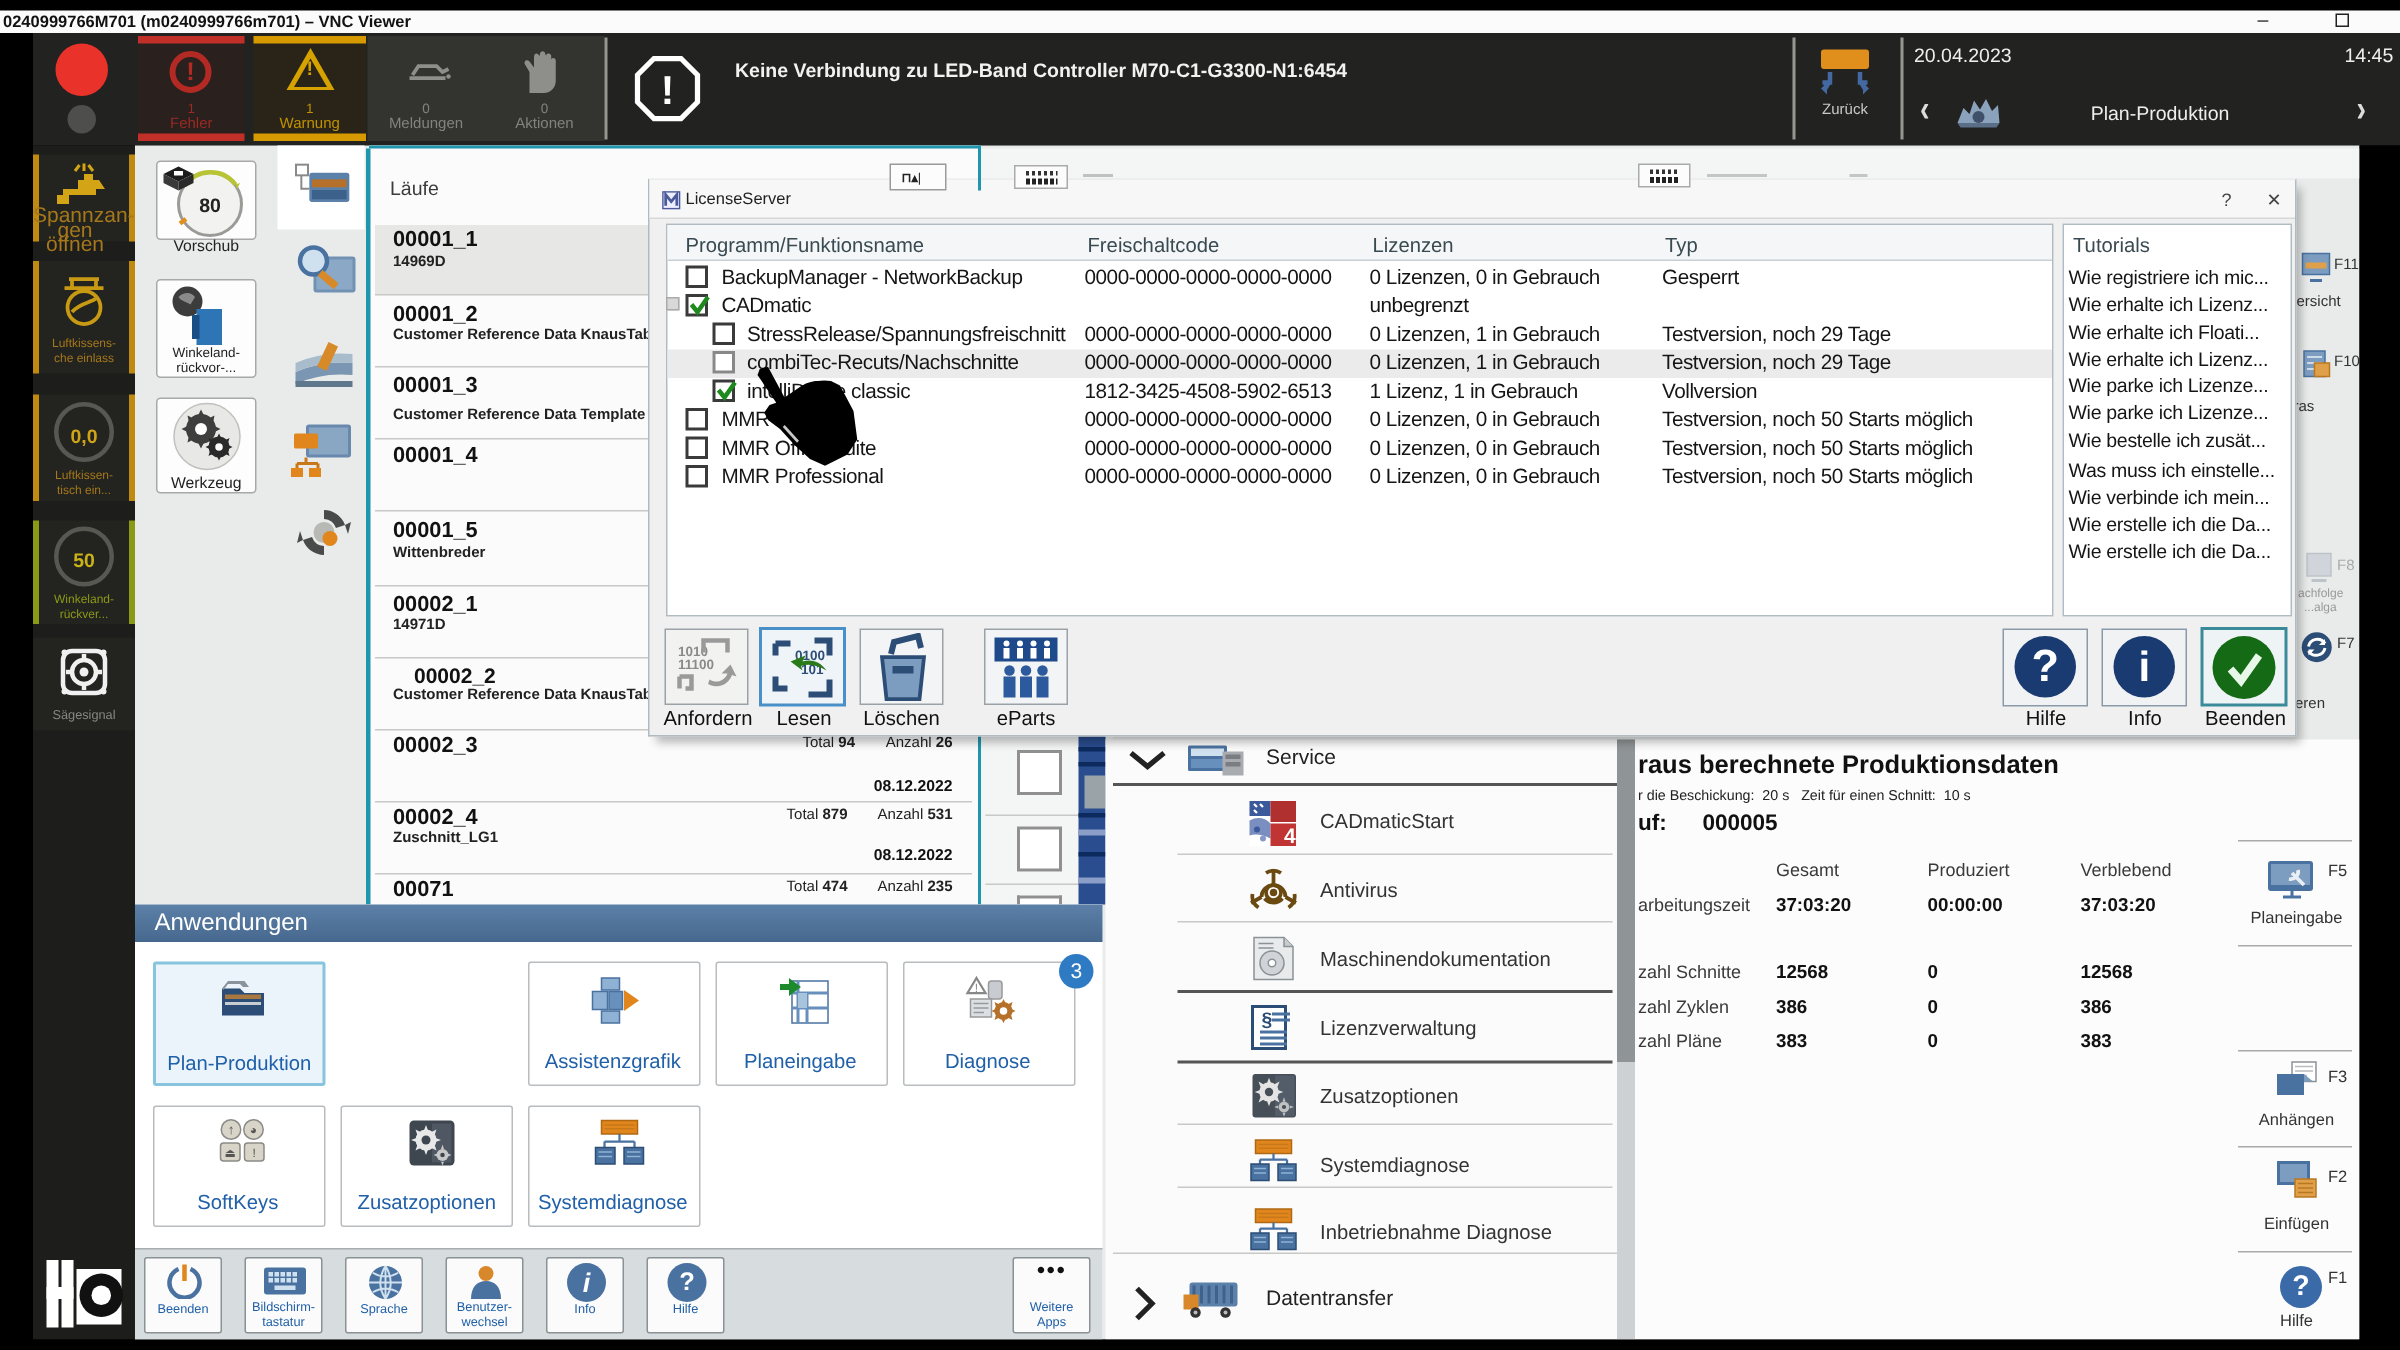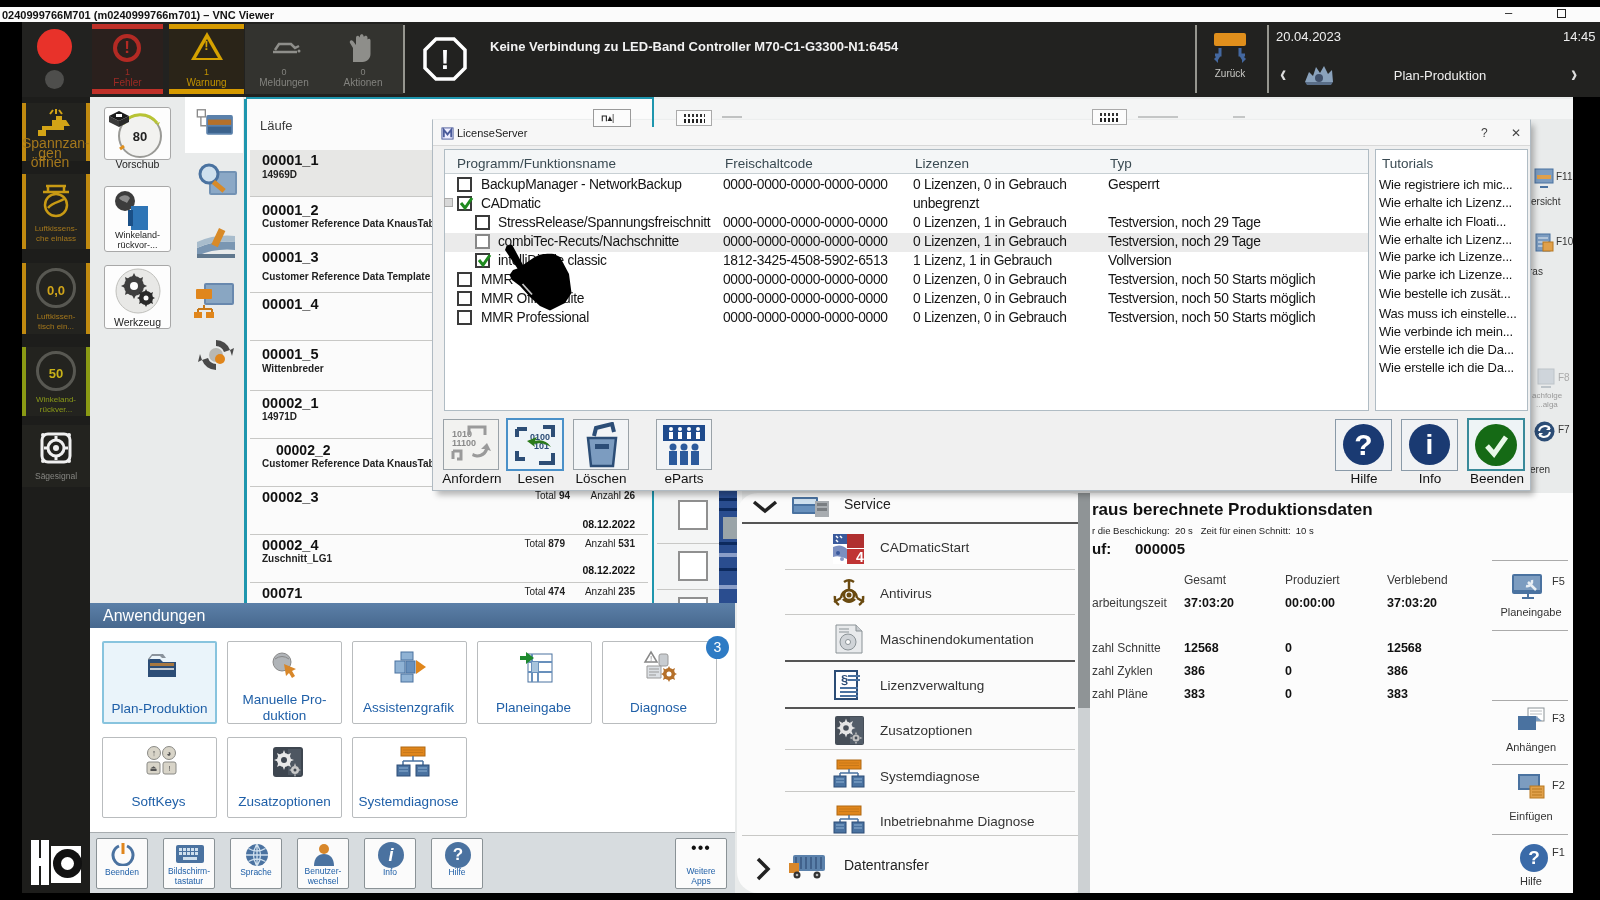--- a/index.html
+++ b/index.html
@@ -306,29 +306,20 @@
 
  <div class="a" style="left:12px;top:38px;width:115px;height:83px;background:#eaf4fa;border:2px solid #88c4de;border-radius:2px;">
   <svg class="a" style="left:42px;top:8px;" width="32" height="28" viewBox="0 0 32 28">
           <path d="M2 8 h12 l3 3 h13 v15 H2z" fill="#2c4d76"></path>
           <path d="M2 8 l4-5 h11 l3 4 h-4 l-2-2 h-8 l-3 4z" fill="#8a939c"></path>
           <path d="M4 12 h24 v3 H4z" fill="#a87840"></path>
           <path d="M4 17 h24 v2 H4z" fill="#c8cdd2"></path>
         </svg>
   <div class="a" style="left:0;top:58px;width:111px;text-align:center;font-size:13.5px;color:#2060a8;">Plan-Produktion</div>
  </div>
- <div class="a" style="left:137px;top:38px;width:115px;height:83px;background:#fff;border:1px solid #b9bcbe;border-radius:2px;">
-  <svg class="a" style="left:42px;top:10px;" width="34" height="28" viewBox="0 0 34 28">
-          <circle cx="12" cy="10" r="9" fill="#b0b4b8"></circle>
-          <circle cx="12" cy="10" r="9" fill="none" stroke="#888" stroke-width="1"></circle>
-          <path d="M5 7 q7-5 14 0" stroke="#888" stroke-width="1" fill="none"></path>
-          <path d="M14 12 l12 5 -4 2 3 5 -3 2 -3-5 -3 3z" fill="#d8872a"></path>
-        </svg>
-  <div class="a" style="left:0;top:50px;width:113px;text-align:center;font-size:13.5px;color:#2060a8;line-height:16px;">Manuelle Pro-<br>duktion</div>
- </div>
  <div class="a" style="left:262px;top:38px;width:115px;height:83px;background:#fff;border:1px solid #b9bcbe;border-radius:2px;">
   <svg class="a" style="left:40px;top:8px;" width="36" height="34" viewBox="0 0 36 34">
           <rect x="8" y="2" width="12" height="8" fill="#8fb2d4" stroke="#4a72a0"></rect>
           <rect x="2" y="11" width="10" height="12" fill="#8fb2d4" stroke="#4a72a0"></rect>
           <rect x="13" y="11" width="9" height="12" fill="#6890bc" stroke="#4a72a0"></rect>
           <rect x="8" y="24" width="12" height="8" fill="#8fb2d4" stroke="#4a72a0"></rect>
           <path d="M23 10 v14 l10-7z" fill="#e0861c"></path>
         </svg>
   <div class="a" style="left:0;top:58px;width:111px;text-align:center;font-size:13.5px;color:#2060a8;">Assistenzgrafik</div>
  </div>
@@ -448,21 +439,21 @@
  <div class="a" style="left:341px;top:235px;width:52px;height:51px;background:#fbfbfb;border:1px solid #8a9296;border-radius:2px;">
   <div class="a" style="left:13px;top:3px;width:26px;height:26px;border-radius:50%;background:#4a72a0;color:#fff;font-size:17px;font-weight:bold;text-align:center;line-height:26px;">?</div>
   <div class="a" style="left:0;top:28px;width:50px;text-align:center;font-size:8.5px;color:#2060a8;">Hilfe</div>
  </div>
  <div class="a" style="left:585px;top:235px;width:52px;height:51px;background:#fbfbfb;border:1px solid #8a9296;border-radius:2px;">
   <div class="a" style="left:0;top:0px;width:50px;text-align:center;font-size:16px;color:#111;letter-spacing:1px;">•••</div>
   <div class="a" style="left:0;top:27px;width:50px;text-align:center;font-size:8.5px;color:#2060a8;line-height:10px;">Weitere<br>Apps</div>
  </div>
 </div>
 
-<div class="a" style="left:737px;top:493px;width:353px;height:400px;background:#fbfbfb;border-radius:21px;">
+<div class="a" style="left:737px;top:493px;width:353px;height:400px;background:#fbfbfb;">
  <svg class="a" style="left:15px;top:6px;" width="26" height="16" viewBox="0 0 26 16">
         <path d="M2 3 l11 9 11-9" stroke="#222" stroke-width="3.5" fill="none"></path>
       </svg>
  <svg class="a" style="left:53px;top:2px;" width="42" height="25" viewBox="0 0 42 25">
         <rect x="2" y="2" width="26" height="17" rx="1" fill="#4a72a0"></rect>
         <rect x="4" y="4" width="22" height="5" fill="#cfe0ee"></rect>
         <rect x="4" y="11" width="22" height="6" fill="#6890bc"></rect>
         <rect x="25" y="6" width="14" height="16" fill="#a8acb0"></rect>
         <rect x="27" y="8" width="10" height="3" fill="#7a7e82"></rect>
         <rect x="27" y="13" width="10" height="3" fill="#7a7e82"></rect>

